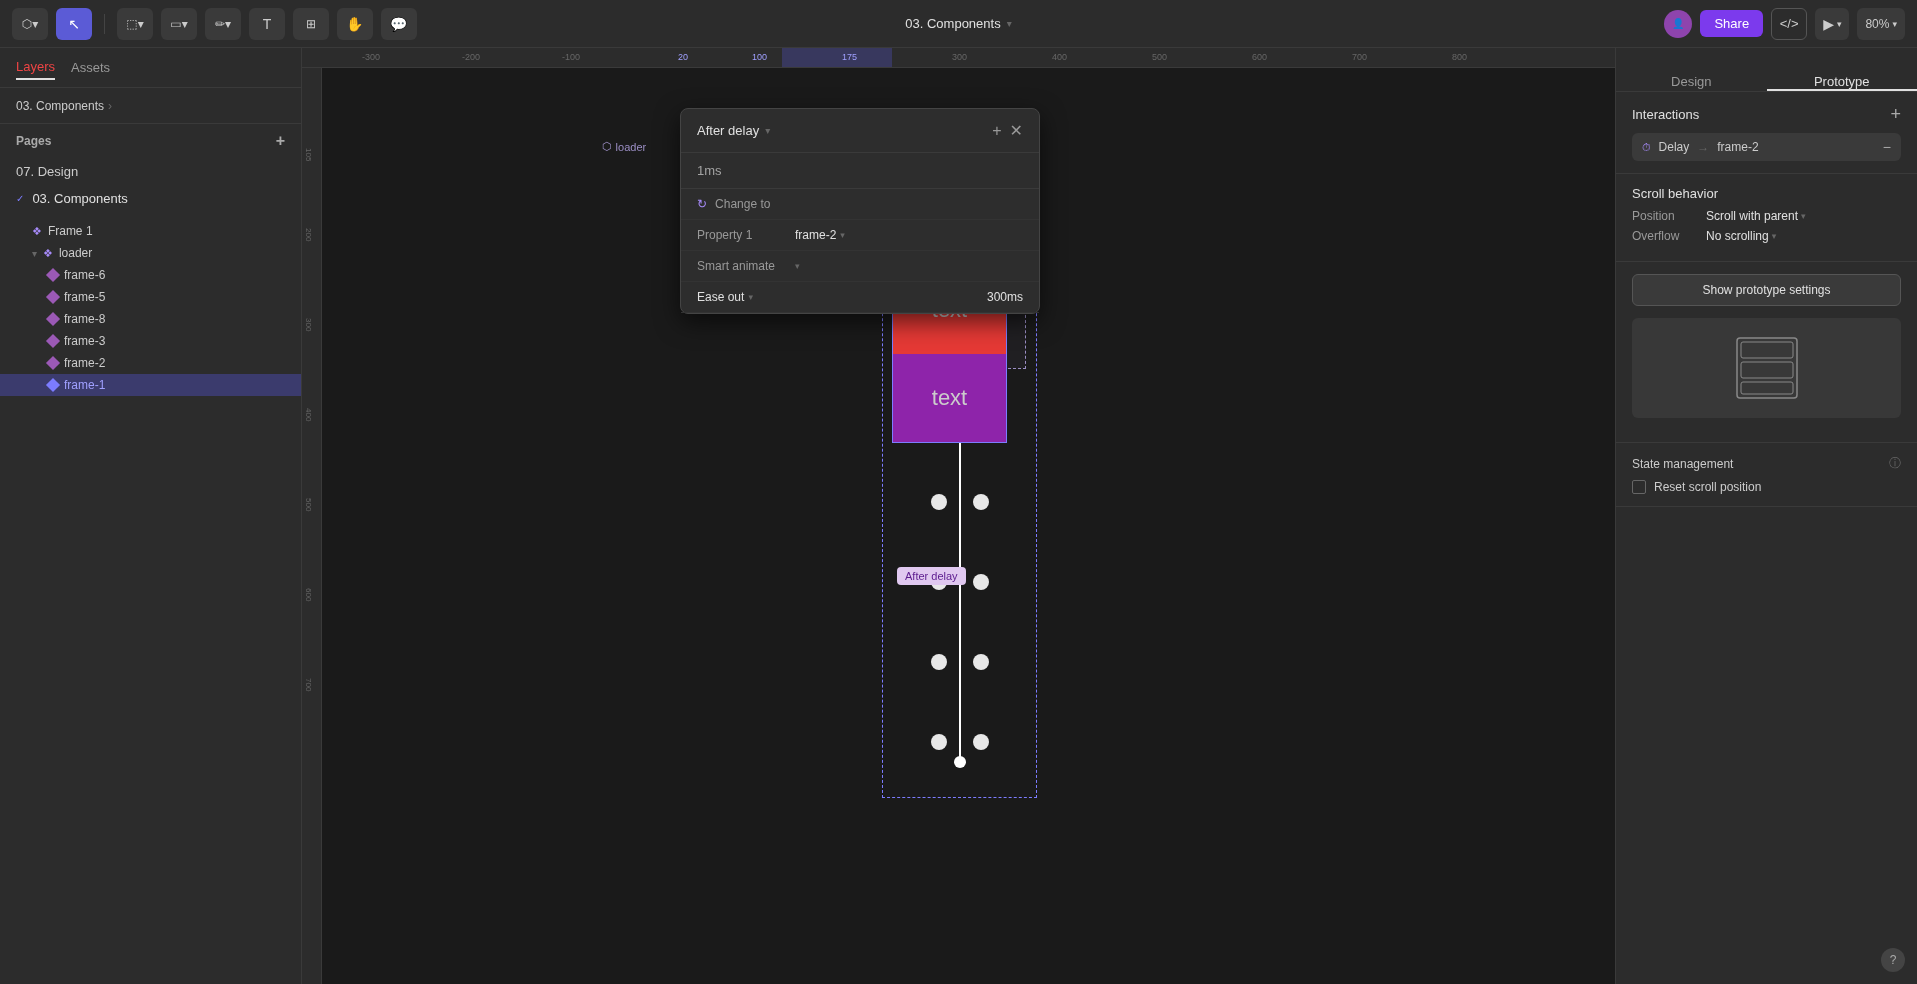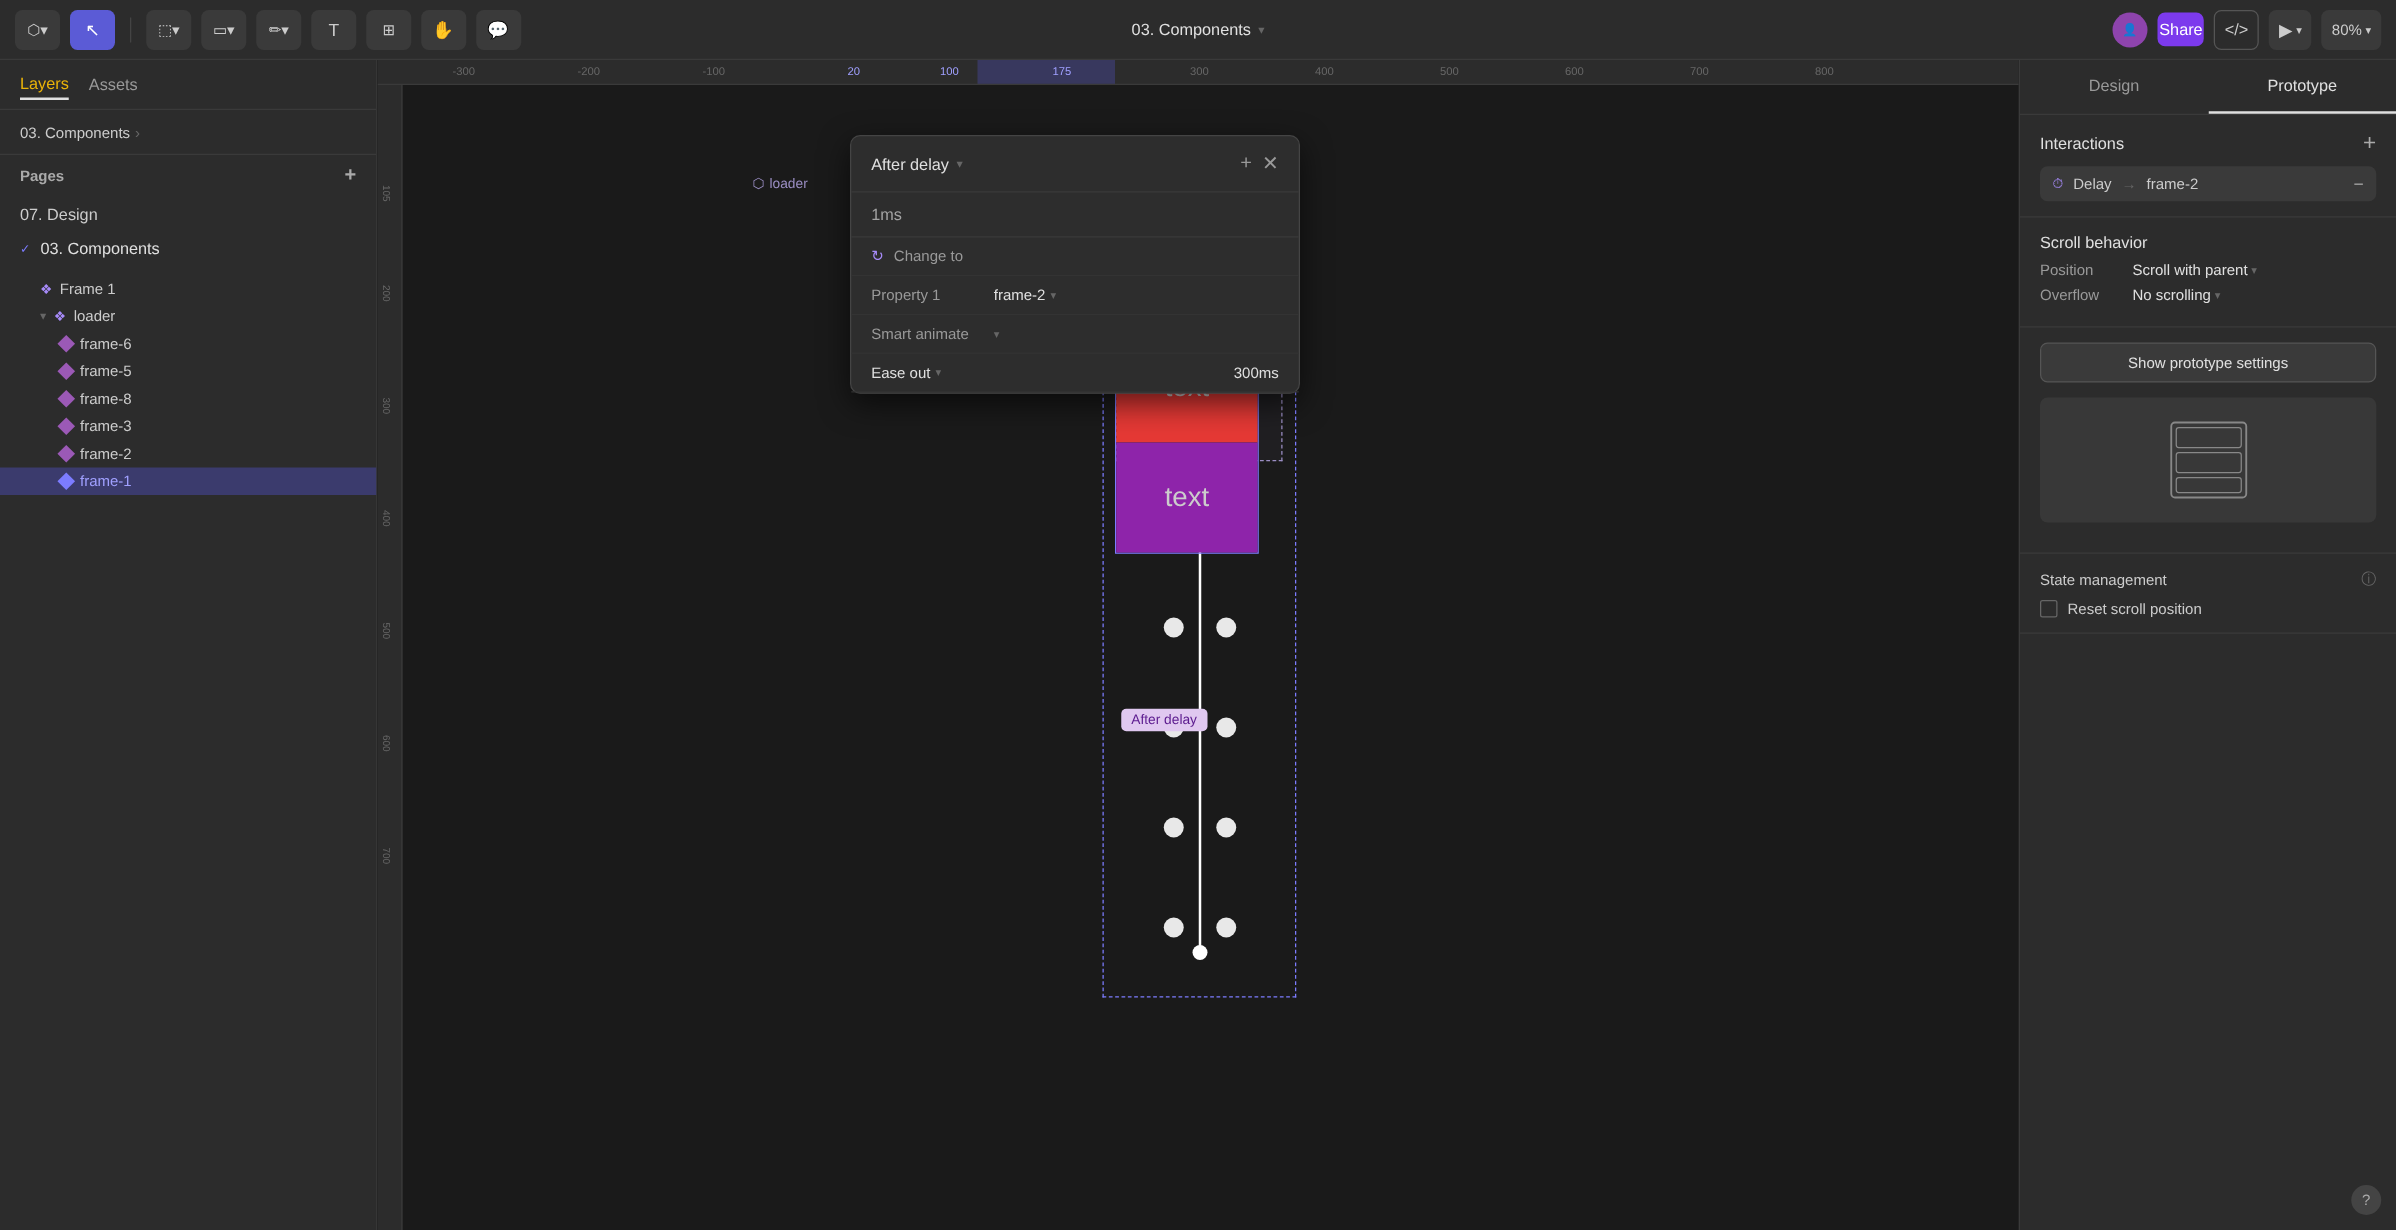--- a/index.html
+++ b/index.html
@@ -11,21 +11,21 @@
       background: #2c2c2c; border-bottom: 1px solid #3a3a3a;
       display: flex; align-items: center; padding: 0 12px; gap: 8px;
     }
     .toolbar-avatar {
       width: 28px; height: 28px; border-radius: 50%; background: #8e44ad;
       display: flex; align-items: center; justify-content: center; font-size: 11px;
       cursor: pointer; margin-left: auto;
     }
     .toolbar-btn {
       background: #7c3aed; color: white; border: none; border-radius: 6px;
-      padding: 6px 1px; font-size: 13px; cursor: pointer; font-weight: 500;
+      padding: 6px 14px; font-size: 13px; cursor: pointer; font-weight: 500;
     }
     .toolbar-icon-btn {
       background: #3a3a3a; border: none; border-radius: 6px;
       width: 36px; height: 32px; display: flex; align-items: center;
       justify-content: center; cursor: pointer; color: #ccc; font-size: 14px;
     }
     .toolbar-icon-btn.active { background: #5b5bd6; color: white; }
     .toolbar-icon-btn.outlined { background: transparent; border: 1px solid #555; }
     .toolbar-sep { width: 1px; height: 20px; background: #444; margin: 0 4px; }
 
@@ -35,21 +35,21 @@
       background: #2c2c2c; border-right: 1px solid #3a3a3a;
       display: flex; flex-direction: column;
     }
     .sidebar-tabs {
       display: flex; align-items: center; padding: 0 16px; height: 40px;
       border-bottom: 1px solid #3a3a3a; gap: 16px;
     }
     .sidebar-tab {
       font-size: 13px; color: #999; cursor: pointer; padding: 4px 0;
     }
-    .sidebar-tab.active { color: #eab308; border-bottom: 2px solid #e0e0e0; }
+    .sidebar-tab.active { color: #ef4444; border-bottom: 2px solid #e0e0e0; }
     .breadcrumb {
       display: flex; align-items: center; padding: 0 16px; height: 36px;
       border-bottom: 1px solid #3a3a3a; font-size: 12px; color: #ccc; gap: 4px;
     }
     .breadcrumb-chevron { color: #666; }
 
     .pages-header {
       display: flex; align-items: center; justify-content: space-between;
       padding: 8px 16px; font-size: 12px; font-weight: 600; color: #aaa;
     }
@@ -132,21 +132,21 @@
     
     #right-panel {
       position: absolute; top: 48px; right: 0; width: 302px; bottom: 0;
       background: #2c2c2c; border-left: 1px solid #3a3a3a;
       display: flex; flex-direction: column;
     }
     .panel-tabs {
       display: flex; border-bottom: 1px solid #3a3a3a; height: 44px;
     }
     .panel-tab {
-      flex: 1; display: flex; align-items: center; justify-content: center;
+      flex: 1; display: flex; align-items: flex-end; justify-content: center;
       font-size: 13px; color: #999; cursor: pointer; border-bottom: 2px solid transparent;
     }
     .panel-tab.active { color: #e0e0e0; border-bottom: 2px solid #e0e0e0; }
 
     .panel-section {
       padding: 12px 16px; border-bottom: 1px solid #3a3a3a;
     }
     .panel-section-header {
       display: flex; align-items: center; justify-content: space-between;
       font-size: 13px; font-weight: 500; color: #e0e0e0; margin-bottom: 8px;

